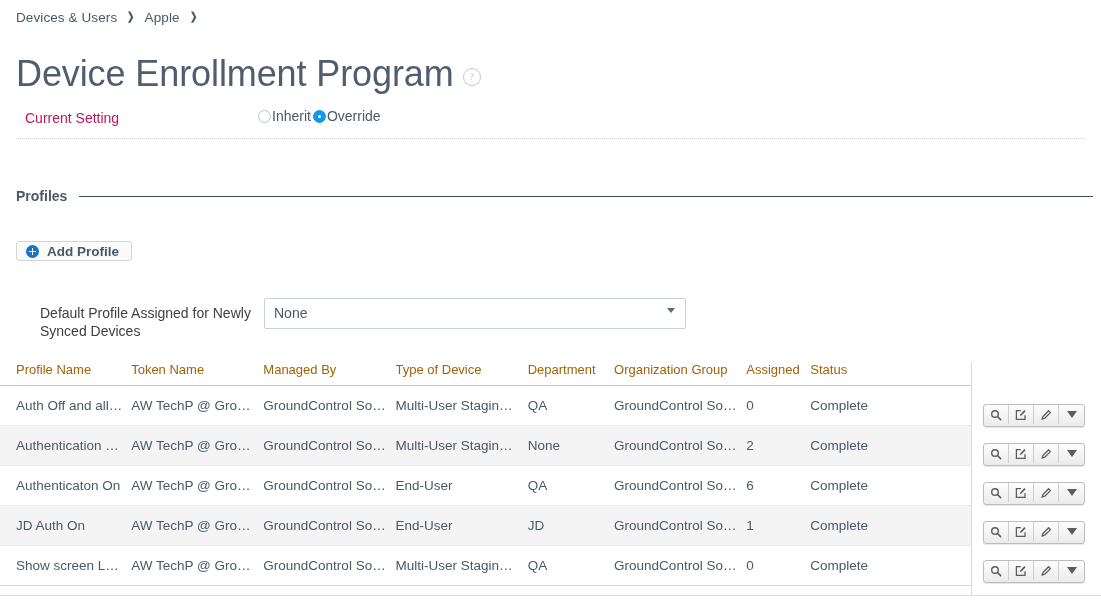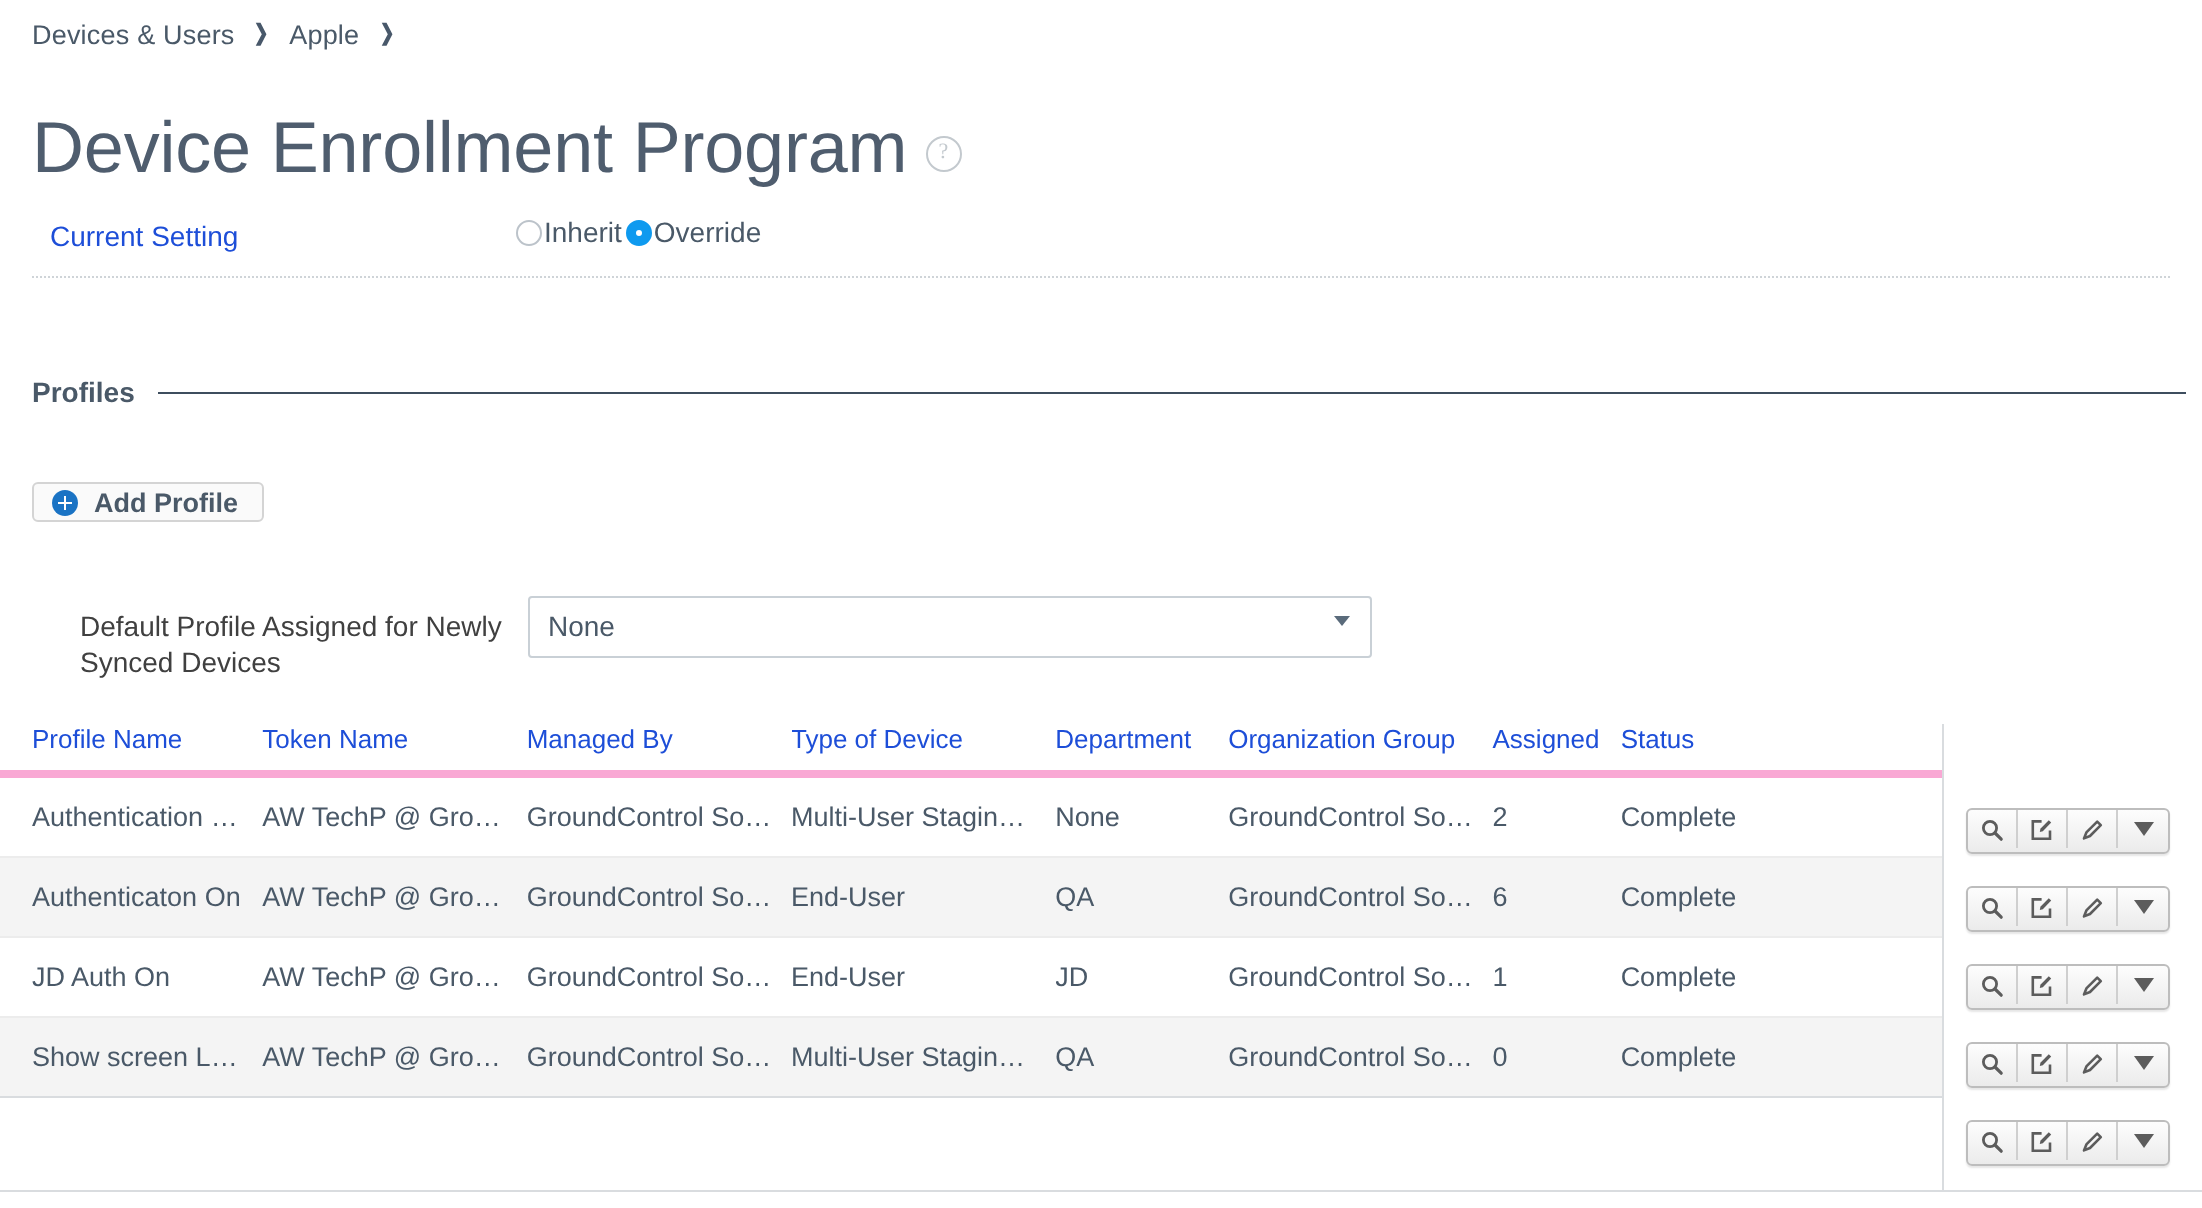--- a/index.html
+++ b/index.html
@@ -69,21 +69,21 @@
     position: absolute;
     left: 16px; top: 104px;
     width: 1069px;
     height: 34px;
     border-bottom: 1px dotted #cfd4d8;
   }
   .setting-label {
     position: absolute;
     left: 9px; top: 6px;
     font-size: 14px;
-    color: #1d4ed8;
+    color: #be185d;
     text-align: center;
   }
   .radio-group {
     position: absolute;
     left: 242px; top: 4px;
     display: flex;
     align-items: center;
     font-size: 14px;
     color: #4a5968;
   }
@@ -209,24 +209,24 @@
     width: 972px;
   }
   table.profiles {
     width: 972px;
     border-collapse: collapse;
     table-layout: fixed;
   }
   table.profiles th {
     font-size: 13px;
     font-weight: 400;
-    color: #1d4ed8;
+    color: #a16207;
     text-align: left;
     padding: 0 6px 8px 0;
-    border-bottom: 4px solid #f9a8d4;
+    border-bottom: 1px solid #f9a8d4;
     white-space: nowrap;
     overflow: hidden;
   }
   table.profiles th:first-child, table.profiles td:first-child { padding-left: 16px; }
   table.profiles td {
     font-size: 13.5px;
     color: #4a5968;
     height: 39px;
     padding: 0 6px 0 0;
     border-bottom: 1px solid #ececec;
@@ -367,20 +367,30 @@
           <th>Managed By</th>
           <th>Type of Device</th>
           <th>Department</th>
           <th>Organization Group</th>
           <th>Assigned</th>
           <th>Status</th>
         </tr>
       </thead>
       <tbody>
         <tr>
+          <td>Auth Off and allo…</td>
+          <td>AW TechP @ Grou…</td>
+          <td>GroundControl So…</td>
+          <td>Multi-User Stagin…</td>
+          <td>QA</td>
+          <td>GroundControl So…</td>
+          <td>0</td>
+          <td>Complete</td>
+        </tr>
+        <tr>
           <td>Authentication OFF</td>
           <td>AW TechP @ Grou…</td>
           <td>GroundControl So…</td>
           <td>Multi-User Stagin…</td>
           <td>None</td>
           <td>GroundControl So…</td>
           <td>2</td>
           <td>Complete</td>
         </tr>
         <tr>

